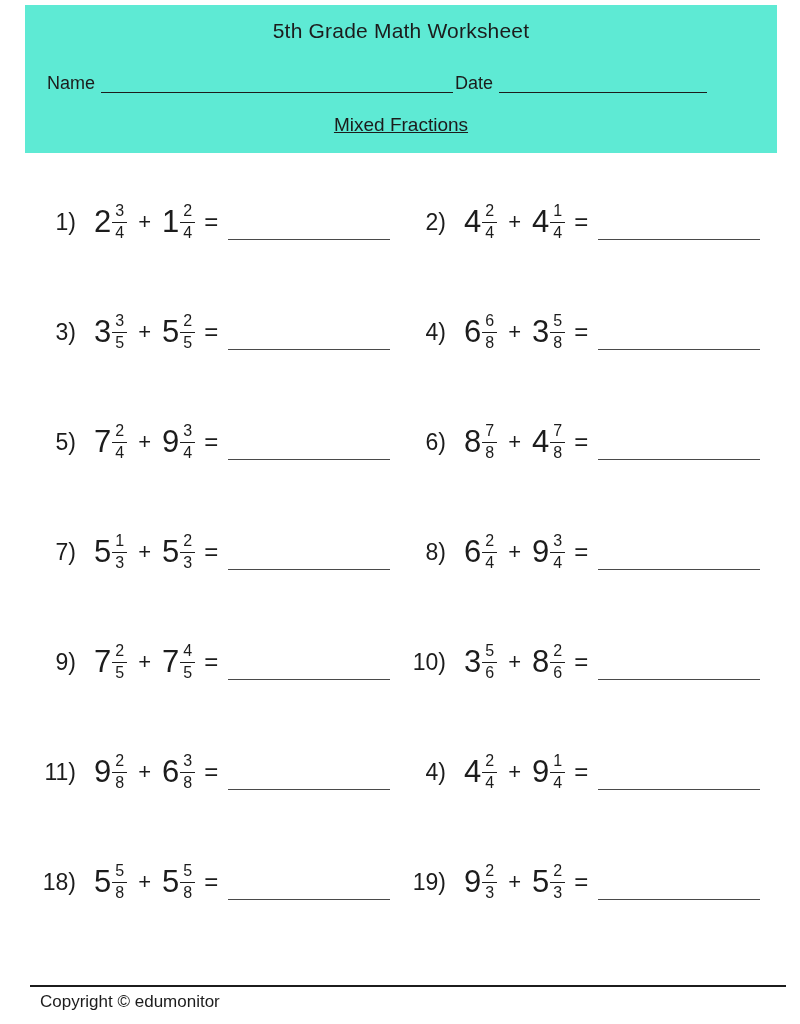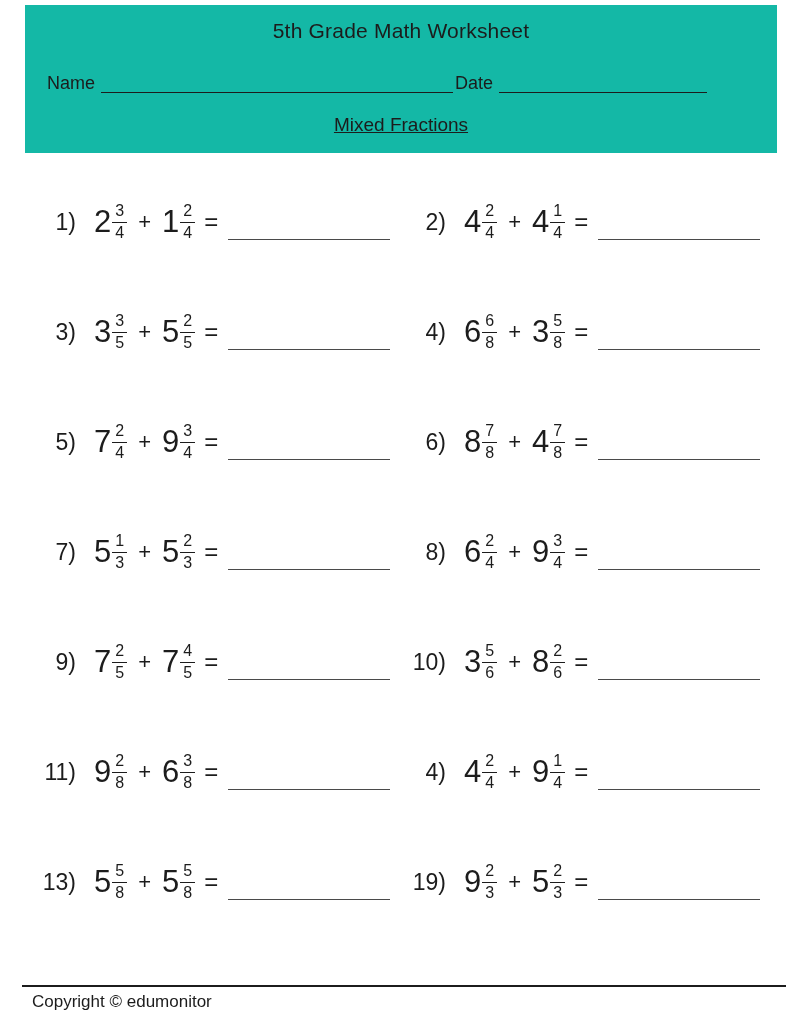--- a/index.html
+++ b/index.html
@@ -96,34 +96,34 @@
     border-bottom: 1.5px solid #4a4a4a;
     height: 2px;
     margin-left: 10px;
     position: relative;
     top: 17px;
     flex: 0 0 auto;
   }
   
   .footer {
     position: absolute;
-    left: 22px; right: 14px; bottom: 12px;
+    left: 30px; right: 14px; bottom: 12px;
     border-top: 2px solid #1c1c1c;
     padding: 5px 10px 0 10px;
     display: flex;
     justify-content: space-between;
     font-size: 17px;
   }
 </style>
 </head>
 <body>
 
 <div class="page">
 
-  <div class="header" style="background: #14b8a6;">
+  <div class="header" style="background: #5eead4;">
     <div class="title">5th Grade Math Worksheet</div>
     <div class="name-date-row">
       <span class="label">Name</span>
       <span class="blank-line name-line"></span>
       <span class="label">Date</span>
       <span class="blank-line date-line"></span>
     </div>
     <div class="subtitle">Mixed Fractions</div>
   </div>
 
@@ -351,21 +351,21 @@
       <span class="frac">
         <span class="num">1</span>
         <span class="den">4</span>
       </span>
       <span class="eq">=</span>
     </span>
     <span class="answer-line"></span>
   </div>
 
   <div class="problem">
-    <span class="pnum">13)</span>
+    <span class="pnum">18)</span>
     <span class="expr">
       <span class="whole">5</span>
       <span class="frac">
         <span class="num">5</span>
         <span class="den">8</span>
       </span>
       <span class="op">+</span>
       <span class="whole">5</span>
       <span class="frac">
         <span class="num">5</span>

